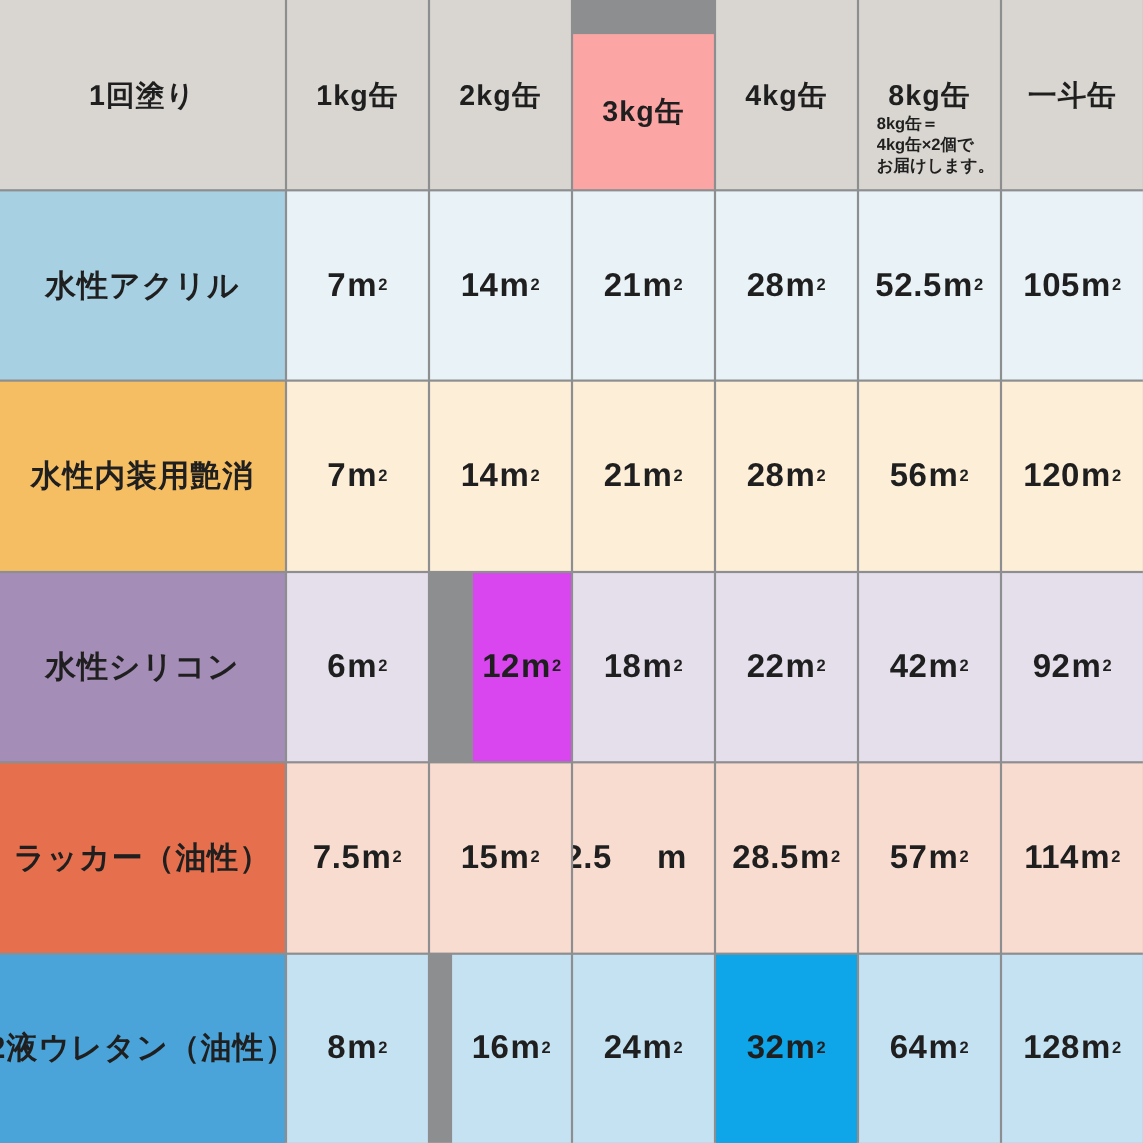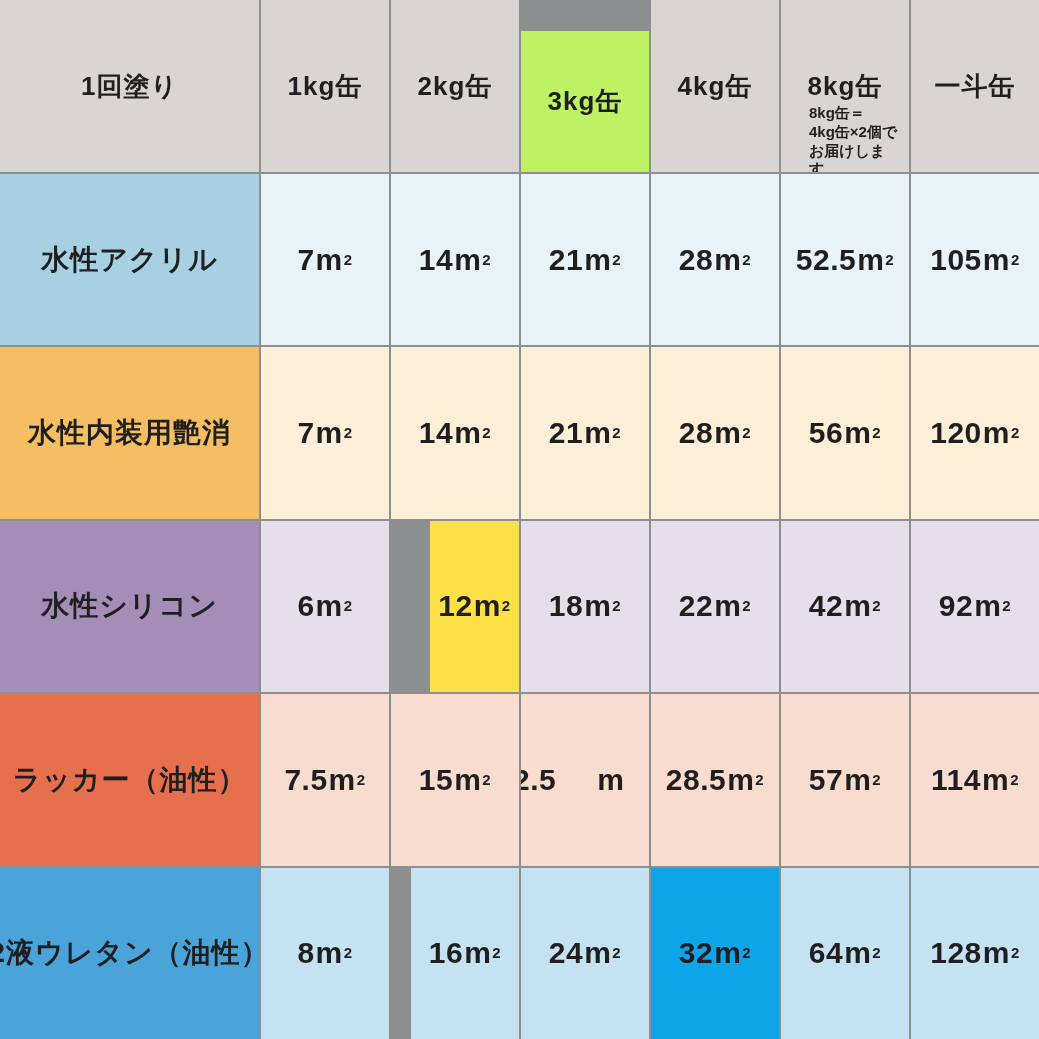--- a/index.html
+++ b/index.html
@@ -19,21 +19,21 @@
   }
   .cell{
     display:flex;align-items:center;justify-content:center;
     position:relative;
     overflow:hidden;
   }
   .header-cell{font-size:26px;letter-spacing:1px;}
   .hc-label{white-space:nowrap;}
   .header-note{
     position:absolute;
-    top:104px;left:28px;right:2px;
+    top:104px;left:16px;right:2px;
     font-size:15px;line-height:1.25;
     text-align:left;letter-spacing:0;
   }
   .label-cell{font-size:28px;letter-spacing:1px;white-space:nowrap;}
   .value-cell{font-size:30px;letter-spacing:0.5px;}
   .unit{margin-left:1px;}
   .unit-sup{
     font-size:0.5em;
     line-height:0;
     vertical-align:super;
@@ -48,21 +48,21 @@
     <div class="cell header-cell" style="background: rgb(217, 214, 209);">
       <span class="hc-label">1回塗り</span>
     </div>
 
   <div class="cell header-cell" style="background: rgb(217, 214, 209);">
         <span class="hc-label">1kg缶</span>
       </div>
       <div class="cell header-cell" style="background: rgb(217, 214, 209);">
         <span class="hc-label">2kg缶</span>
       </div>
-      <div class="cell header-cell" style="background: #bef264; margin-top: 31px;">
+      <div class="cell header-cell" style="background: #fca5a5; margin-top: 31px;">
         <span class="hc-label">3kg缶</span>
       </div>
       <div class="cell header-cell" style="background: rgb(217, 214, 209);">
         <span class="hc-label">4kg缶</span>
       </div>
       <div class="cell header-cell" style="background: rgb(217, 214, 209);">
         <span class="hc-label">8kg缶</span>
         <div class="header-note">
           <div class="note-line">8kg缶＝</div>
           <div class="note-line">4kg缶×2個で</div>
@@ -133,21 +133,21 @@
         <span class="num">120</span>
         <span class="unit">m</span>
         <sup class="unit-sup">2</sup>
       </div>
       <div class="cell label-cell" style="background: rgb(164, 141, 182);">水性シリコン</div>
       <div class="cell value-cell" style="background: rgb(229, 223, 235);">
         <span class="num">6</span>
         <span class="unit">m</span>
         <sup class="unit-sup">2</sup>
       </div>
-      <div class="cell value-cell" style="background: #fde047; margin-left: 39px;">
+      <div class="cell value-cell" style="background: #d946ef; margin-left: 39px;">
         <span class="num">12</span>
         <span class="unit">m</span>
         <sup class="unit-sup">2</sup>
       </div>
       <div class="cell value-cell" style="background: rgb(229, 223, 235);">
         <span class="num">18</span>
         <span class="unit">m</span>
         <sup class="unit-sup">2</sup>
       </div>
       <div class="cell value-cell" style="background: rgb(229, 223, 235);">

